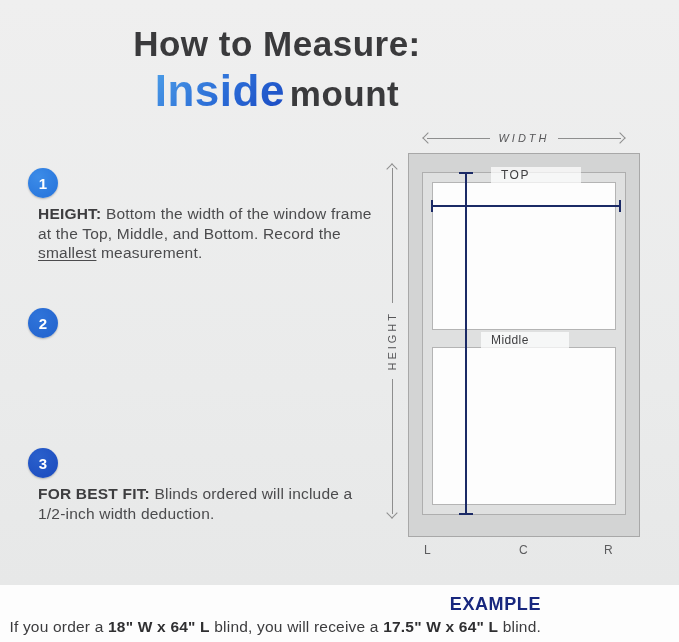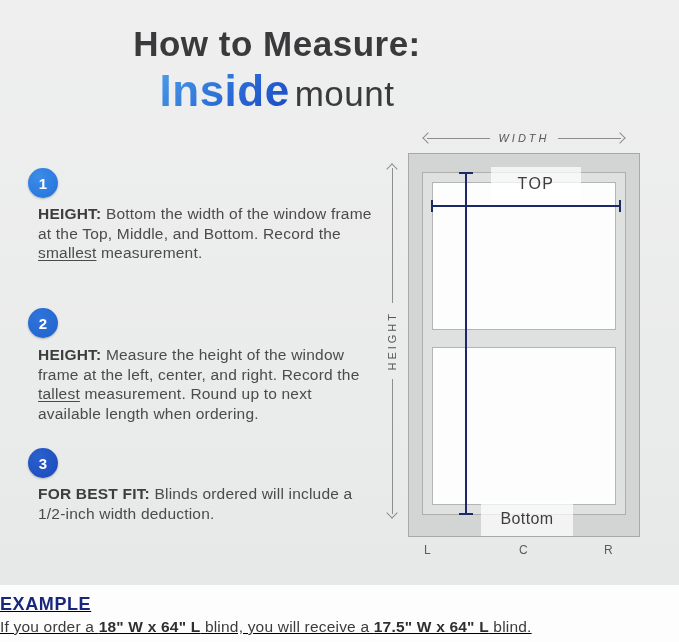--- a/index.html
+++ b/index.html
@@ -21,21 +21,21 @@
     font-size:35px; font-weight:700; color:#3a3a3c; letter-spacing:0.5px;
   }
   .title-line2{ margin-top:2px; }
   .title-accent{
     font-size:44px; font-weight:800; letter-spacing:0.5px;
     background:linear-gradient(135deg,#4d9fe8 0%, #2a6bd6 55%, #1a49c2 100%);
     -webkit-background-clip:text; background-clip:text;
     -webkit-text-fill-color:transparent; color:#2563d0;
   }
   .title-rest{
-    font-size:35px; font-weight:400; color:#3a3a3c; letter-spacing:0.5px; margin-left:5px;
+    font-size:35px; font-weight:700; color:#3a3a3c; letter-spacing:0.5px; margin-left:5px;
   }
 
   
   .step-badge{
     position:absolute; width:30px; height:30px; border-radius:50%;
     color:#fff; font-size:15px; font-weight:700;
     display:flex; align-items:center; justify-content:center;
     box-shadow:0 1px 2px rgba(0,0,0,0.25);
   }
   .badge-1{ background:radial-gradient(circle at 35% 30%, #3c8ce8, #2471da); }
@@ -76,24 +76,24 @@
   .m{ position:absolute; background:#1b2a66; }
   .m-h{ left:432px; top:205px; width:188px; height:2px; }
   .m-h-tick-l{ left:431px; top:200px; width:2px; height:12px; }
   .m-h-tick-r{ left:619px; top:200px; width:2px; height:12px; }
   .m-v{ left:465px; top:173px; width:2px; height:341px; }
   .m-v-tick-t{ left:459px; top:172px; width:14px; height:2px; }
   .m-v-tick-b{ left:459px; top:513px; width:14px; height:2px; }
 
   
   .pos-label{
-    position:absolute; text-align:center;
+    position:absolute; text-align:left;
     background:rgba(255,255,255,0.72);
-    font-size:16px; color:#3e3e40; letter-spacing:0.4px;
-    padding:8px 10px;
+    font-size:12px; color:#3e3e40; letter-spacing:0.4px;
+    padding:1px 10px;
   }
   .pos-top{ left:491px; top:167px; width:90px; letter-spacing:1.5px; }
   .pos-middle{ left:481px; top:332px; width:88px; }
   .pos-bottom{ left:481px; top:502px; width:92px; }
 
   
   .h-arrow{
     position:absolute; left:424px; top:130px; width:200px; height:16px;
     display:flex; align-items:center;font-style:italic;
   }
@@ -119,21 +119,21 @@
   .chev-up{ transform:rotate(-45deg); margin-bottom:-5px; }
   .chev-down{ transform:rotate(135deg); margin-top:-5px; }
 
   
   .lcr{ position:absolute; top:543px; font-size:12px; color:#5c5c5e; letter-spacing:1px; }
   .lcr-l{ left:424px; }
   .lcr-c{ left:519px; }
   .lcr-r{ left:604px; }
 
   
-  .example{ position:absolute; left:0; top:594px; width:541px; text-align:left;text-decoration:underline; }
+  .example{ position:absolute; left:0; top:594px; width:541px; text-align:right; }
   .example-heading{
     font-size:18px; font-weight:700; color:#18277e; letter-spacing:0.6px;
   }
   .example-body{
     margin-top:3px; font-size:15.5px; color:#3c3c3e; letter-spacing:0.2px;
   }
   .example-body b{ font-weight:700; color:#2f2f31; }
 </style>
 </head>
 <body>
@@ -144,21 +144,20 @@
 
   <div class="title">
     <div class="title-line1">How to Measure:</div>
     <div class="title-line2"><span class="title-accent">Inside</span><span class="title-rest">mount</span></div>
   </div>
 
   <div class="step-badge badge-1">1</div>
   <p class="step-text text-1"><strong>HEIGHT:</strong><span> Bottom the width of the window frame at the Top, Middle, and Bottom. Record the </span><span class="u">smallest</span><span> measurement.</span></p>
 
   <div class="step-badge badge-2">2</div>
-  <p class="step-text text-2"><strong>HEIGHT:</strong><span> Measure the height of the window frame at the left, center, and right. Record the </span><span class="u">tallest</span><span> measurement. Round up to next available length when ordering.</span></p>
 
   <div class="step-badge badge-3">3</div>
   <p class="step-text text-3"><strong>FOR BEST FIT:</strong><span> Blinds ordered will include a 1/2-inch width deduction.</span><span class="u"></span><span></span></p>
 
   <div class="h-arrow">
     <span class="chev chev-left"></span>
     <span class="arrow-line"></span>
     <span class="arrow-label">WIDTH</span>
     <span class="arrow-line"></span>
     <span class="chev chev-right"></span>
@@ -178,21 +177,21 @@
   <div class="pane pane-bottom"></div>
 
   <div class="m m-h"></div>
   <div class="m m-h-tick-l"></div>
   <div class="m m-h-tick-r"></div>
   <div class="m m-v"></div>
   <div class="m m-v-tick-t"></div>
   <div class="m m-v-tick-b"></div>
 
   <div class="pos-label pos-top">TOP</div>
-  <div class="pos-label pos-bottom">Bottom</div>
+  <div class="pos-label pos-middle">Middle</div>
 
   <div class="lcr lcr-l">L</div>
   <div class="lcr lcr-c">C</div>
   <div class="lcr lcr-r">R</div>
 
   <div class="example">
     <div class="example-heading">EXAMPLE</div>
     <div class="example-body"><span>If you order a </span><b>18" W x 64" L</b><span> blind, you will receive a </span><b>17.5" W x 64" L</b><span> blind.</span></div>
   </div>
 

